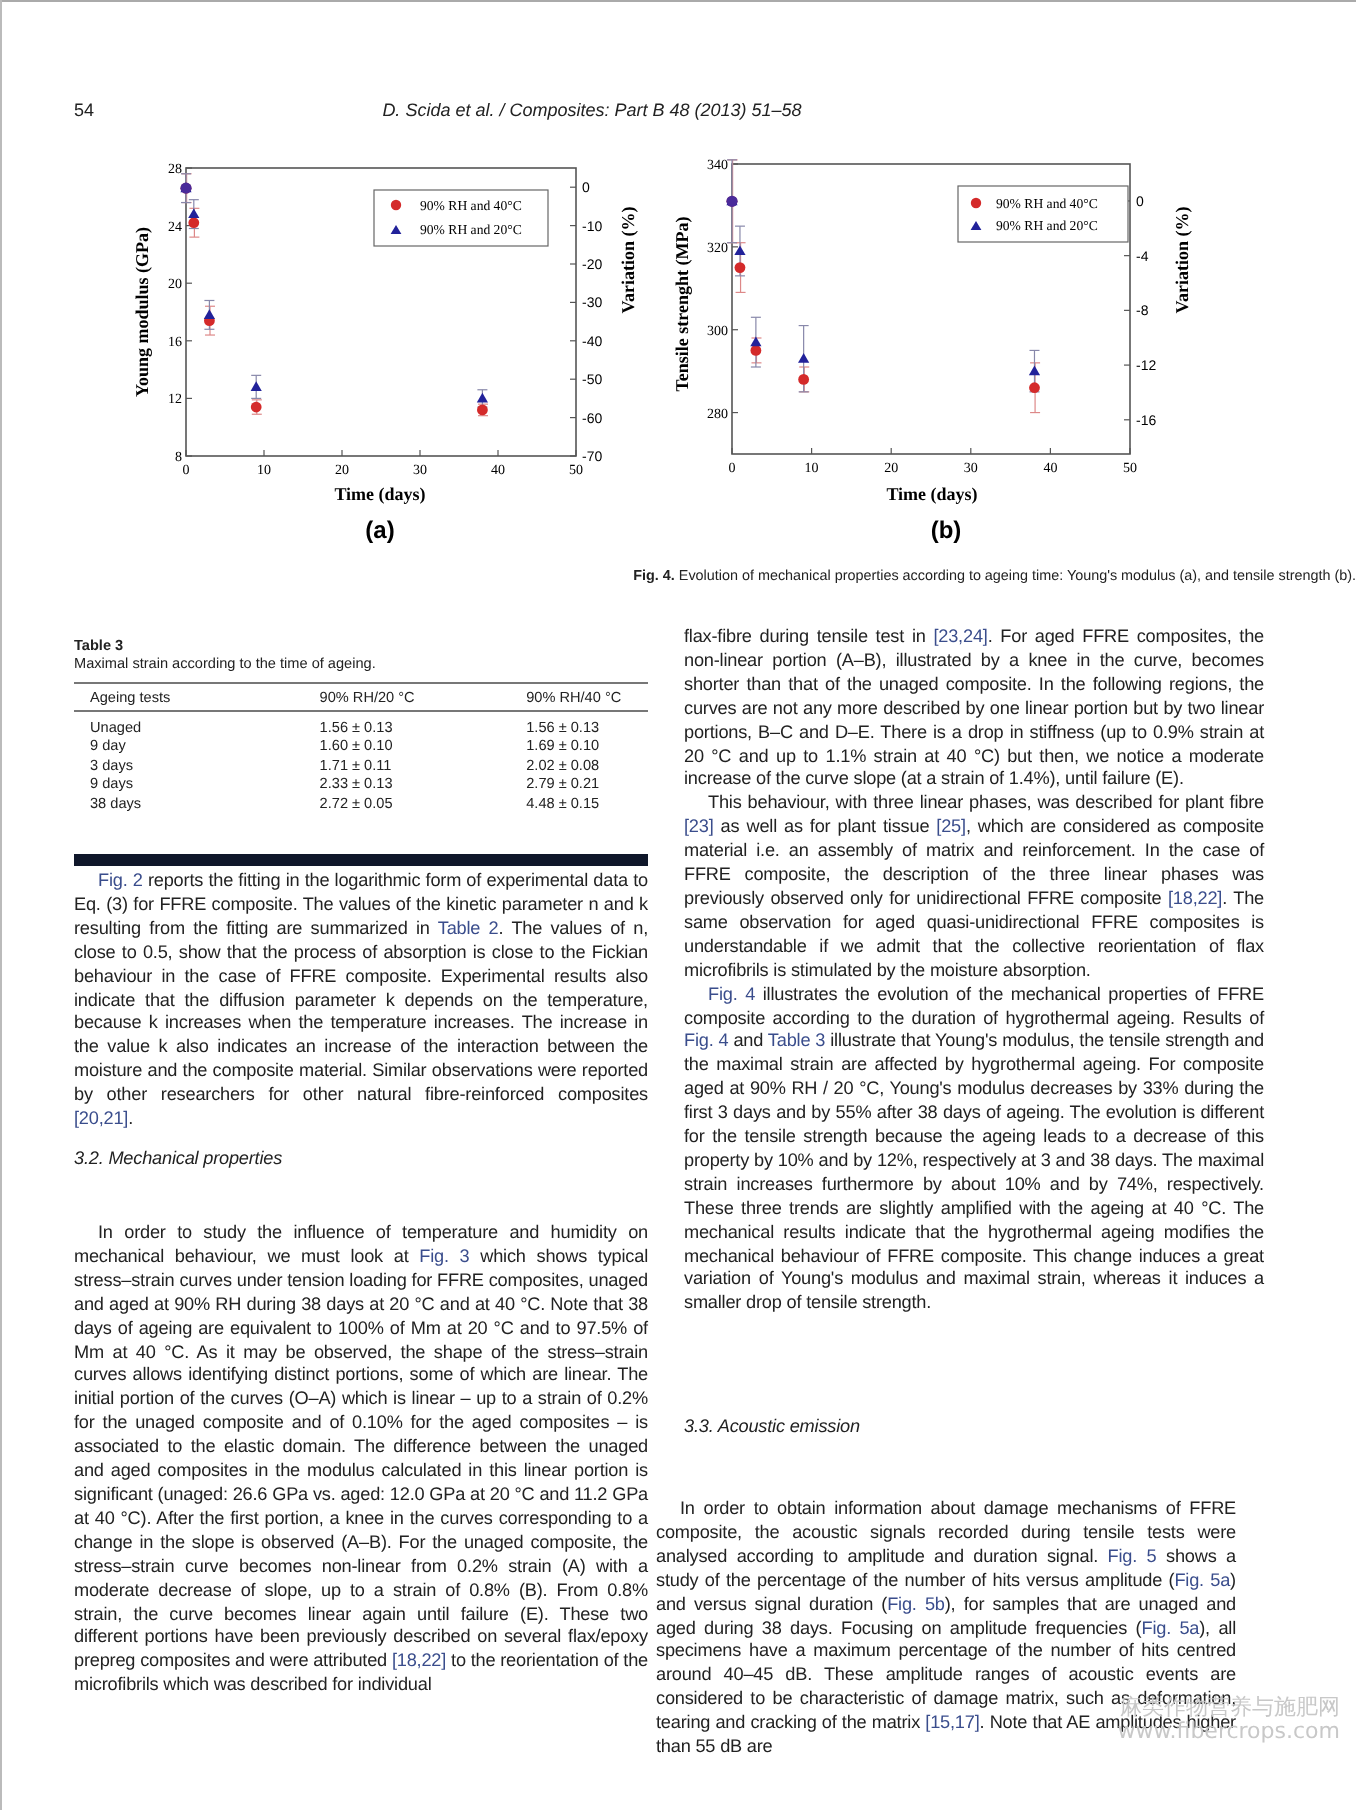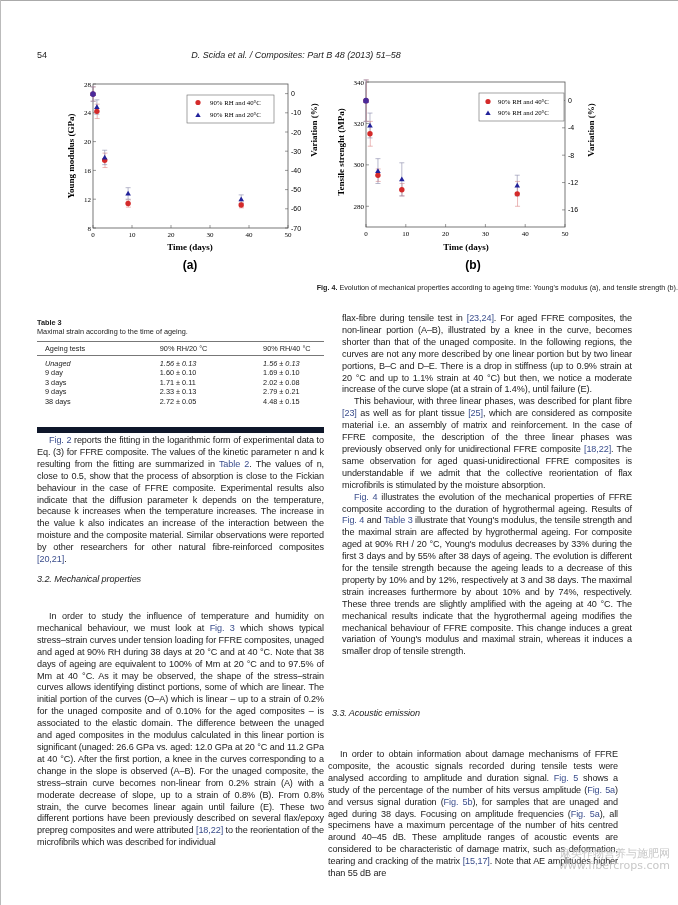--- a/index.html
+++ b/index.html
@@ -17,21 +17,21 @@
   .col { position: absolute; font-size: 9.1px; line-height: 11.9px; text-align: justify; font-family: "Liberation Sans", sans-serif; letter-spacing: -0.1px; }
   .col p { margin: 0; text-indent: 12px; }
   .col p.noind { text-indent: 0; }
   .lnk { color: #3a4d8c; }
   .sec { font-style: italic; margin: 0; }
   .tbl-title { position: absolute; left: 37px; top: 318px; font-size: 7.3px; font-family: "Liberation Sans", sans-serif; }
   .tbl-title .t { font-weight: bold; }
   table.t3 { position: absolute; left: 37px; top: 341px; width: 287px; border-collapse: collapse; font-size: 7.3px; font-family: "Liberation Sans", sans-serif; border-top: 1px solid #777; border-bottom: 6px solid #0f172a; }
   table.t3 th { font-weight: normal; text-align: left; padding: 2px 0 2px 8px; border-bottom: 1px solid #777; }
   table.t3 td { padding: 0 0 0 8px; line-height: 9.4px; }
-  table.t3 tr.first td { padding-top: 3px; font-style: italic; }
+  table.t3 tr.first td { padding-top: 3px; }
   table.t3 tr.last td { padding-bottom: 21px; }
   .wm { position: absolute; right: 8px; top: 848px; color: #c8c8c8; font-size: 11px; text-align: right; line-height: 12px; font-family: "DejaVu Sans", sans-serif; }
 </style>
 </head>
 <body>
 
 <div class="topline"></div>
 <div class="leftline"></div>
 
 <div class="pagenum">54</div>
@@ -277,21 +277,21 @@
 <div class="col" style="left:37px; top:611px; width:287px;">
   <p><span>In order to study the influence of temperature and humidity on mechanical behaviour, we must look at </span><span class="lnk">Fig. 3</span><span> which shows typical stress–strain curves under tension loading for FFRE composites, unaged and aged at 90% RH during 38 days at 20 °C and at 40 °C. Note that 38 days of ageing are equivalent to 100% of Mm at 20 °C and to 97.5% of Mm at 40 °C. As it may be observed, the shape of the stress–strain curves allows identifying distinct portions, some of which are linear. The initial portion of the curves (O–A) which is linear – up to a strain of 0.2% for the unaged composite and of 0.10% for the aged composites – is associated to the elastic domain. The difference between the unaged and aged composites in the modulus calculated in this linear portion is significant (unaged: 26.6 GPa vs. aged: 12.0 GPa at 20 °C and 11.2 GPa at 40 °C). After the first portion, a knee in the curves corresponding to a change in the slope is observed (A–B). For the unaged composite, the stress–strain curve becomes non-linear from 0.2% strain (A) with a moderate decrease of slope, up to a strain of 0.8% (B). From 0.8% strain, the curve becomes linear again until failure (E). These two different portions have been previously described on several flax/epoxy prepreg composites and were attributed </span><span class="lnk">[18,22]</span><span> to the reorientation of the microfibrils which was described for individual</span></p>
 </div>
 
 <div class="col" style="left:342px; top:313px; width:290px;">
   <p class="noind"><span>flax-fibre during tensile test in </span><span class="lnk">[23,24]</span><span>. For aged FFRE composites, the non-linear portion (A–B), illustrated by a knee in the curve, becomes shorter than that of the unaged composite. In the following regions, the curves are not any more described by one linear portion but by two linear portions, B–C and D–E. There is a drop in stiffness (up to 0.9% strain at 20 °C and up to 1.1% strain at 40 °C) but then, we notice a moderate increase of the curve slope (at a strain of 1.4%), until failure (E).</span></p>
   <p><span>This behaviour, with three linear phases, was described for plant fibre </span><span class="lnk">[23]</span><span> as well as for plant tissue </span><span class="lnk">[25]</span><span>, which are considered as composite material i.e. an assembly of matrix and reinforcement. In the case of FFRE composite, the description of the three linear phases was previously observed only for unidirectional FFRE composite </span><span class="lnk">[18,22]</span><span>. The same observation for aged quasi-unidirectional FFRE composites is understandable if we admit that the collective reorientation of flax microfibrils is stimulated by the moisture absorption.</span></p>
   <p><span class="lnk">Fig. 4</span><span> illustrates the evolution of the mechanical properties of FFRE composite according to the duration of hygrothermal ageing. Results of </span><span class="lnk">Fig. 4</span><span> and </span><span class="lnk">Table 3</span><span> illustrate that Young's modulus, the tensile strength and the maximal strain are affected by hygrothermal ageing. For composite aged at 90% RH / 20 °C, Young's modulus decreases by 33% during the first 3 days and by 55% after 38 days of ageing. The evolution is different for the tensile strength because the ageing leads to a decrease of this property by 10% and by 12%, respectively at 3 and 38 days. The maximal strain increases furthermore by about 10% and by 74%, respectively. These three trends are slightly amplified with the ageing at 40 °C. The mechanical results indicate that the hygrothermal ageing modifies the mechanical behaviour of FFRE composite. This change induces a great variation of Young's modulus and maximal strain, whereas it induces a smaller drop of tensile strength.</span></p>
 </div>
 
-<div class="col" style="left:332px; top:708px; width:290px;">
+<div class="col" style="left:342px; top:708px; width:290px;">
   <p class="sec noind">3.3. Acoustic emission</p>
 </div>
 
 <div class="col" style="left:328px; top:731px; width:290px;margin-top:18px;">
   <p><span>In order to obtain information about damage mechanisms of FFRE composite, the acoustic signals recorded during tensile tests were analysed according to amplitude and duration signal. </span><span class="lnk">Fig. 5</span><span> shows a study of the percentage of the number of hits versus amplitude (</span><span class="lnk">Fig. 5a</span><span>) and versus signal duration (</span><span class="lnk">Fig. 5b</span><span>), for samples that are unaged and aged during 38 days. Focusing on amplitude frequencies (</span><span class="lnk">Fig. 5a</span><span>), all specimens have a maximum percentage of the number of hits centred around 40–45 dB. These amplitude ranges of acoustic events are considered to be characteristic of damage matrix, such as deformation, tearing and cracking of the matrix </span><span class="lnk">[15,17]</span><span>. Note that AE amplitudes higher than 55 dB are</span></p>
 </div>
 
 <div class="wm">
   <div>麻类作物营养与施肥网</div>
   <div>www.fibercrops.com</div>

